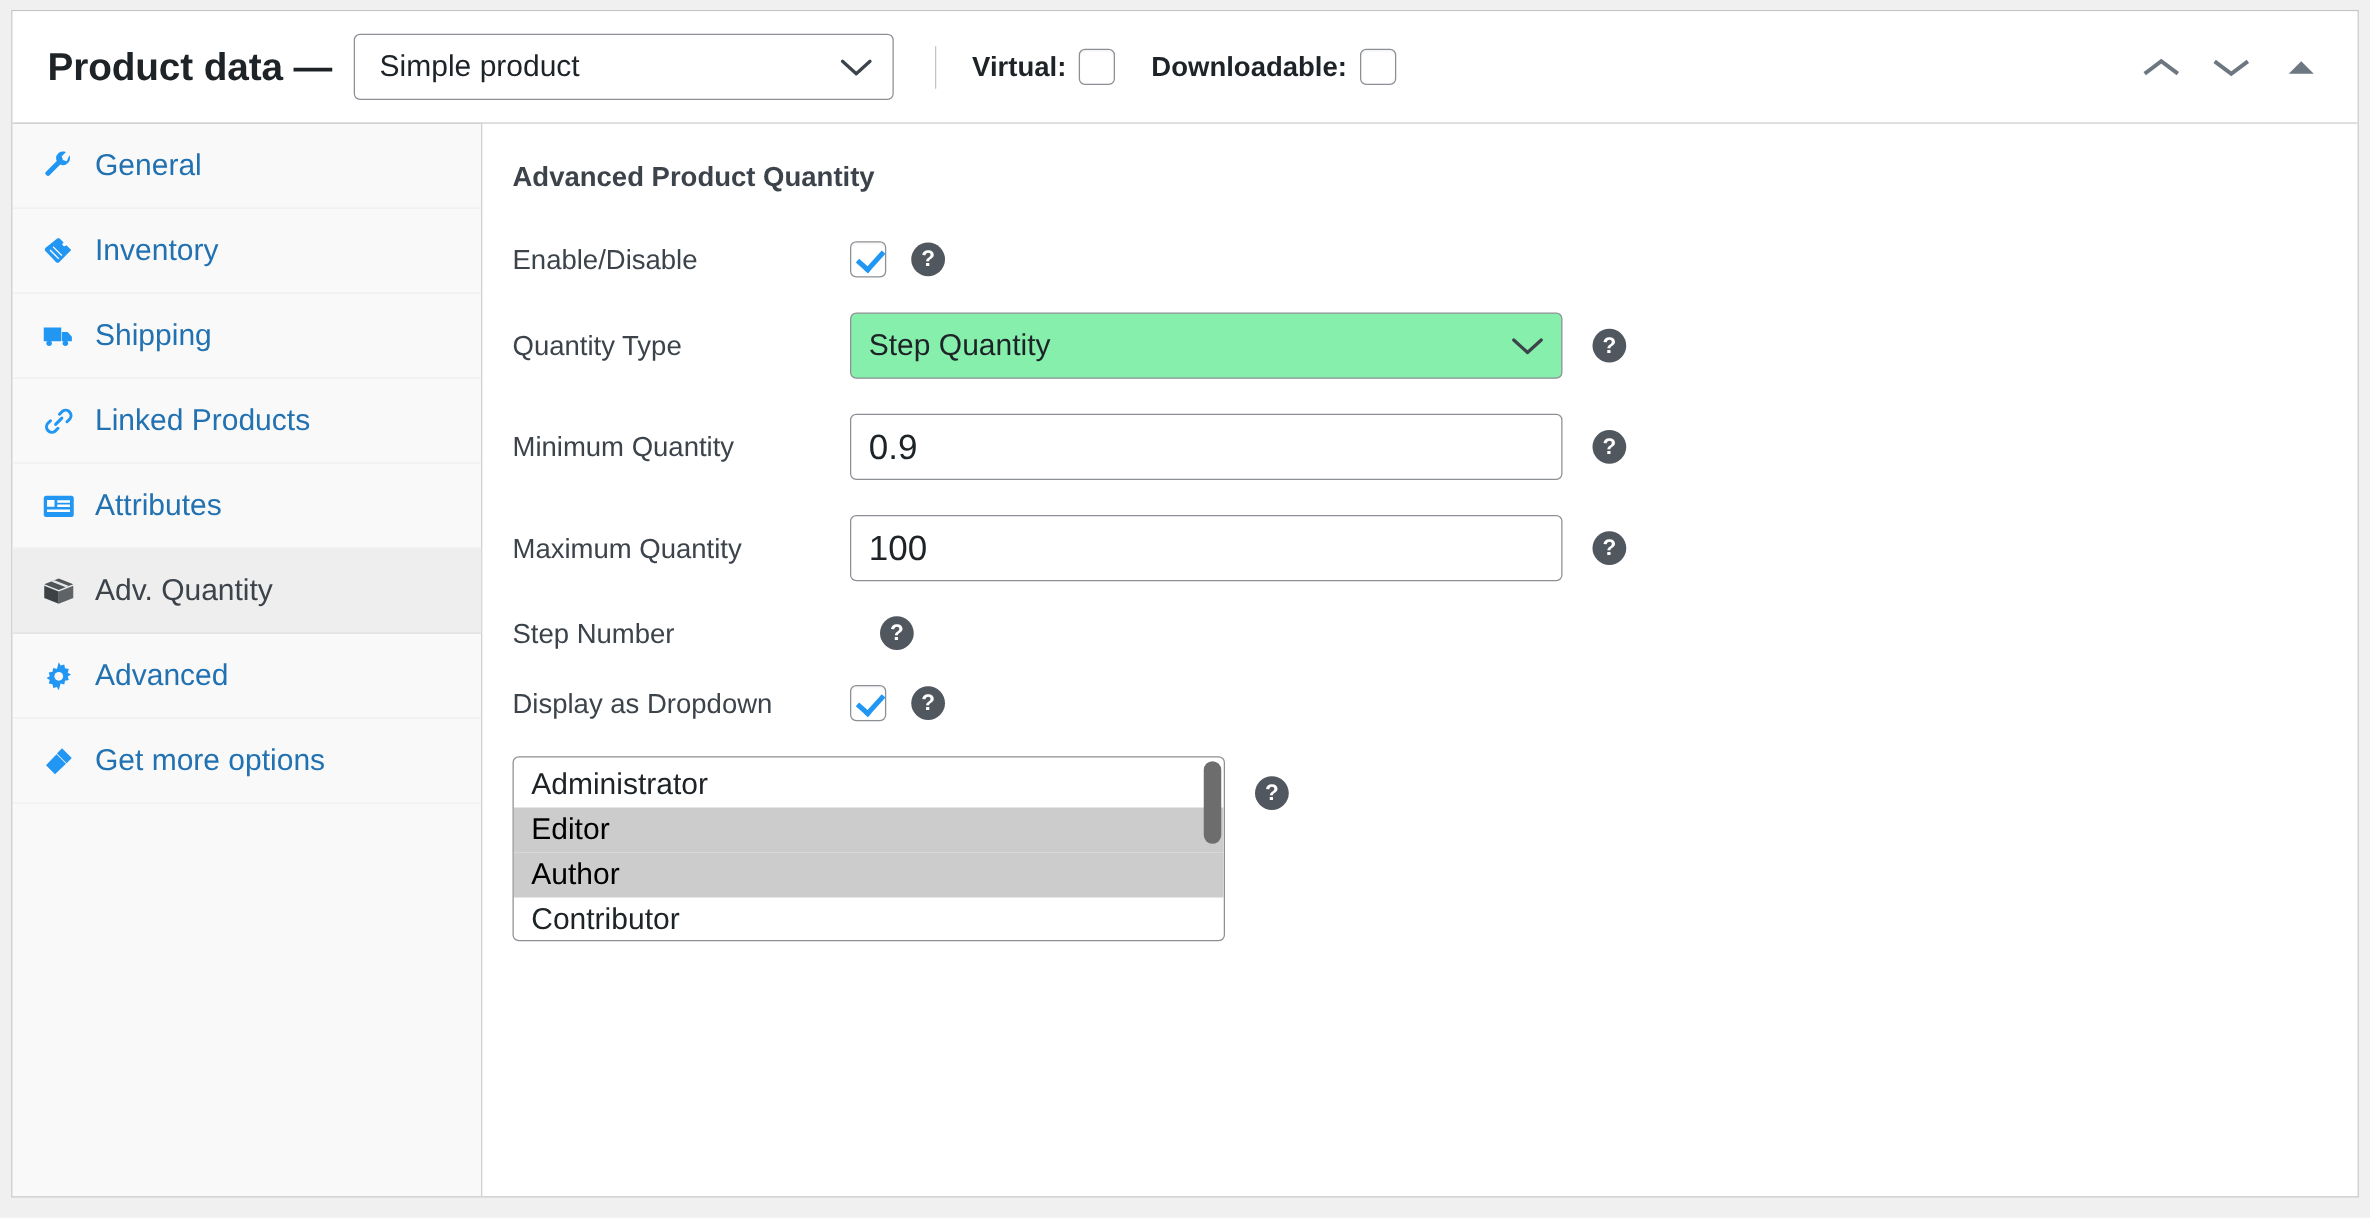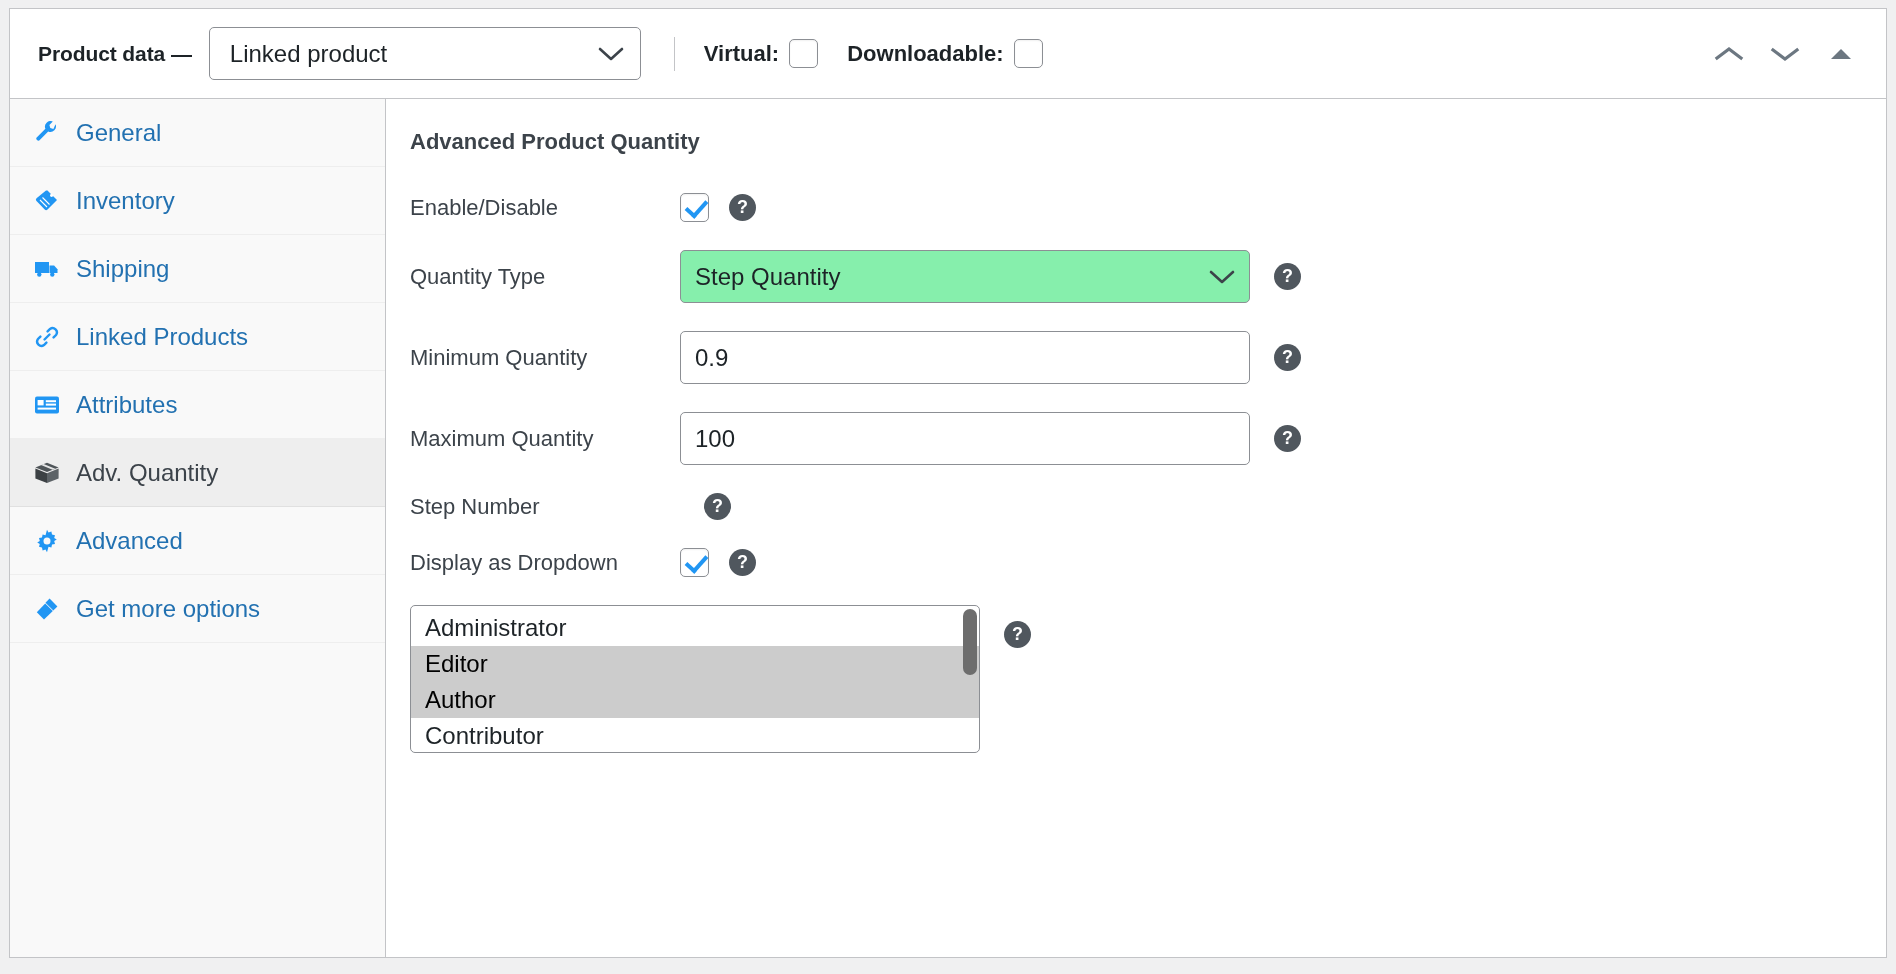--- a/index.html
+++ b/index.html
@@ -28,21 +28,21 @@
     height: 90px;
     flex: 0 0 90px;
     border-bottom: 1px solid #c3c4c7;
     display: flex;
     align-items: center;
     padding: 0 22px 0 28px;
     background: #fff;
     position: relative;
   }
   .header-title {
-    font-size: 21px;
+    font-size: 31px;
     font-weight: bold;
     color: #1d2327;
     letter-spacing: -0.1px;
     white-space: nowrap;
   }
   .product-type-select {
     margin-left: 17px;
     width: 432px;
     height: 53px;
     border: 1px solid #8c8f94;
@@ -186,21 +186,21 @@
   }
   .field-label.offset { padding-top: 18px; }
 
   .ctrl-input {
     width: 570px;
     height: 53px;
     border: 1px solid #8c8f94;
     border-radius: 5px;
     background: #fff;
     font-family: "Liberation Sans", sans-serif;
-    font-size: 24px;
+    font-size: 28px;
     color: #1d2327;
     padding: 0 14px;
     outline: none;
   }
   .ctrl-select {
     width: 570px;
     height: 53px;
     border: 1px solid #8c8f94;
     border-radius: 5px;
     background: #86efac;
@@ -275,21 +275,21 @@
 </head>
 <body>
 
 <div id="panel">
 
   <div id="panel-header">
 
     <span class="header-title">Product data —</span>
 
     <div class="product-type-select">
-      <span class="val">Linked product</span>
+      <span class="val">Simple product</span>
       <svg class="chev-sm" width="26" height="16" viewBox="0 0 26 16">
         <path d="M2 3 L13 13 L24 3" fill="none" stroke="#3c434a" stroke-width="2.6" stroke-linecap="round" stroke-linejoin="round"></path>
       </svg>
     </div>
 
     <div class="hdr-divider"></div>
 
     <div class="checkbox-group">
       <span class="cb-label">Virtual:</span>
       <span class="cb-box"></span>

